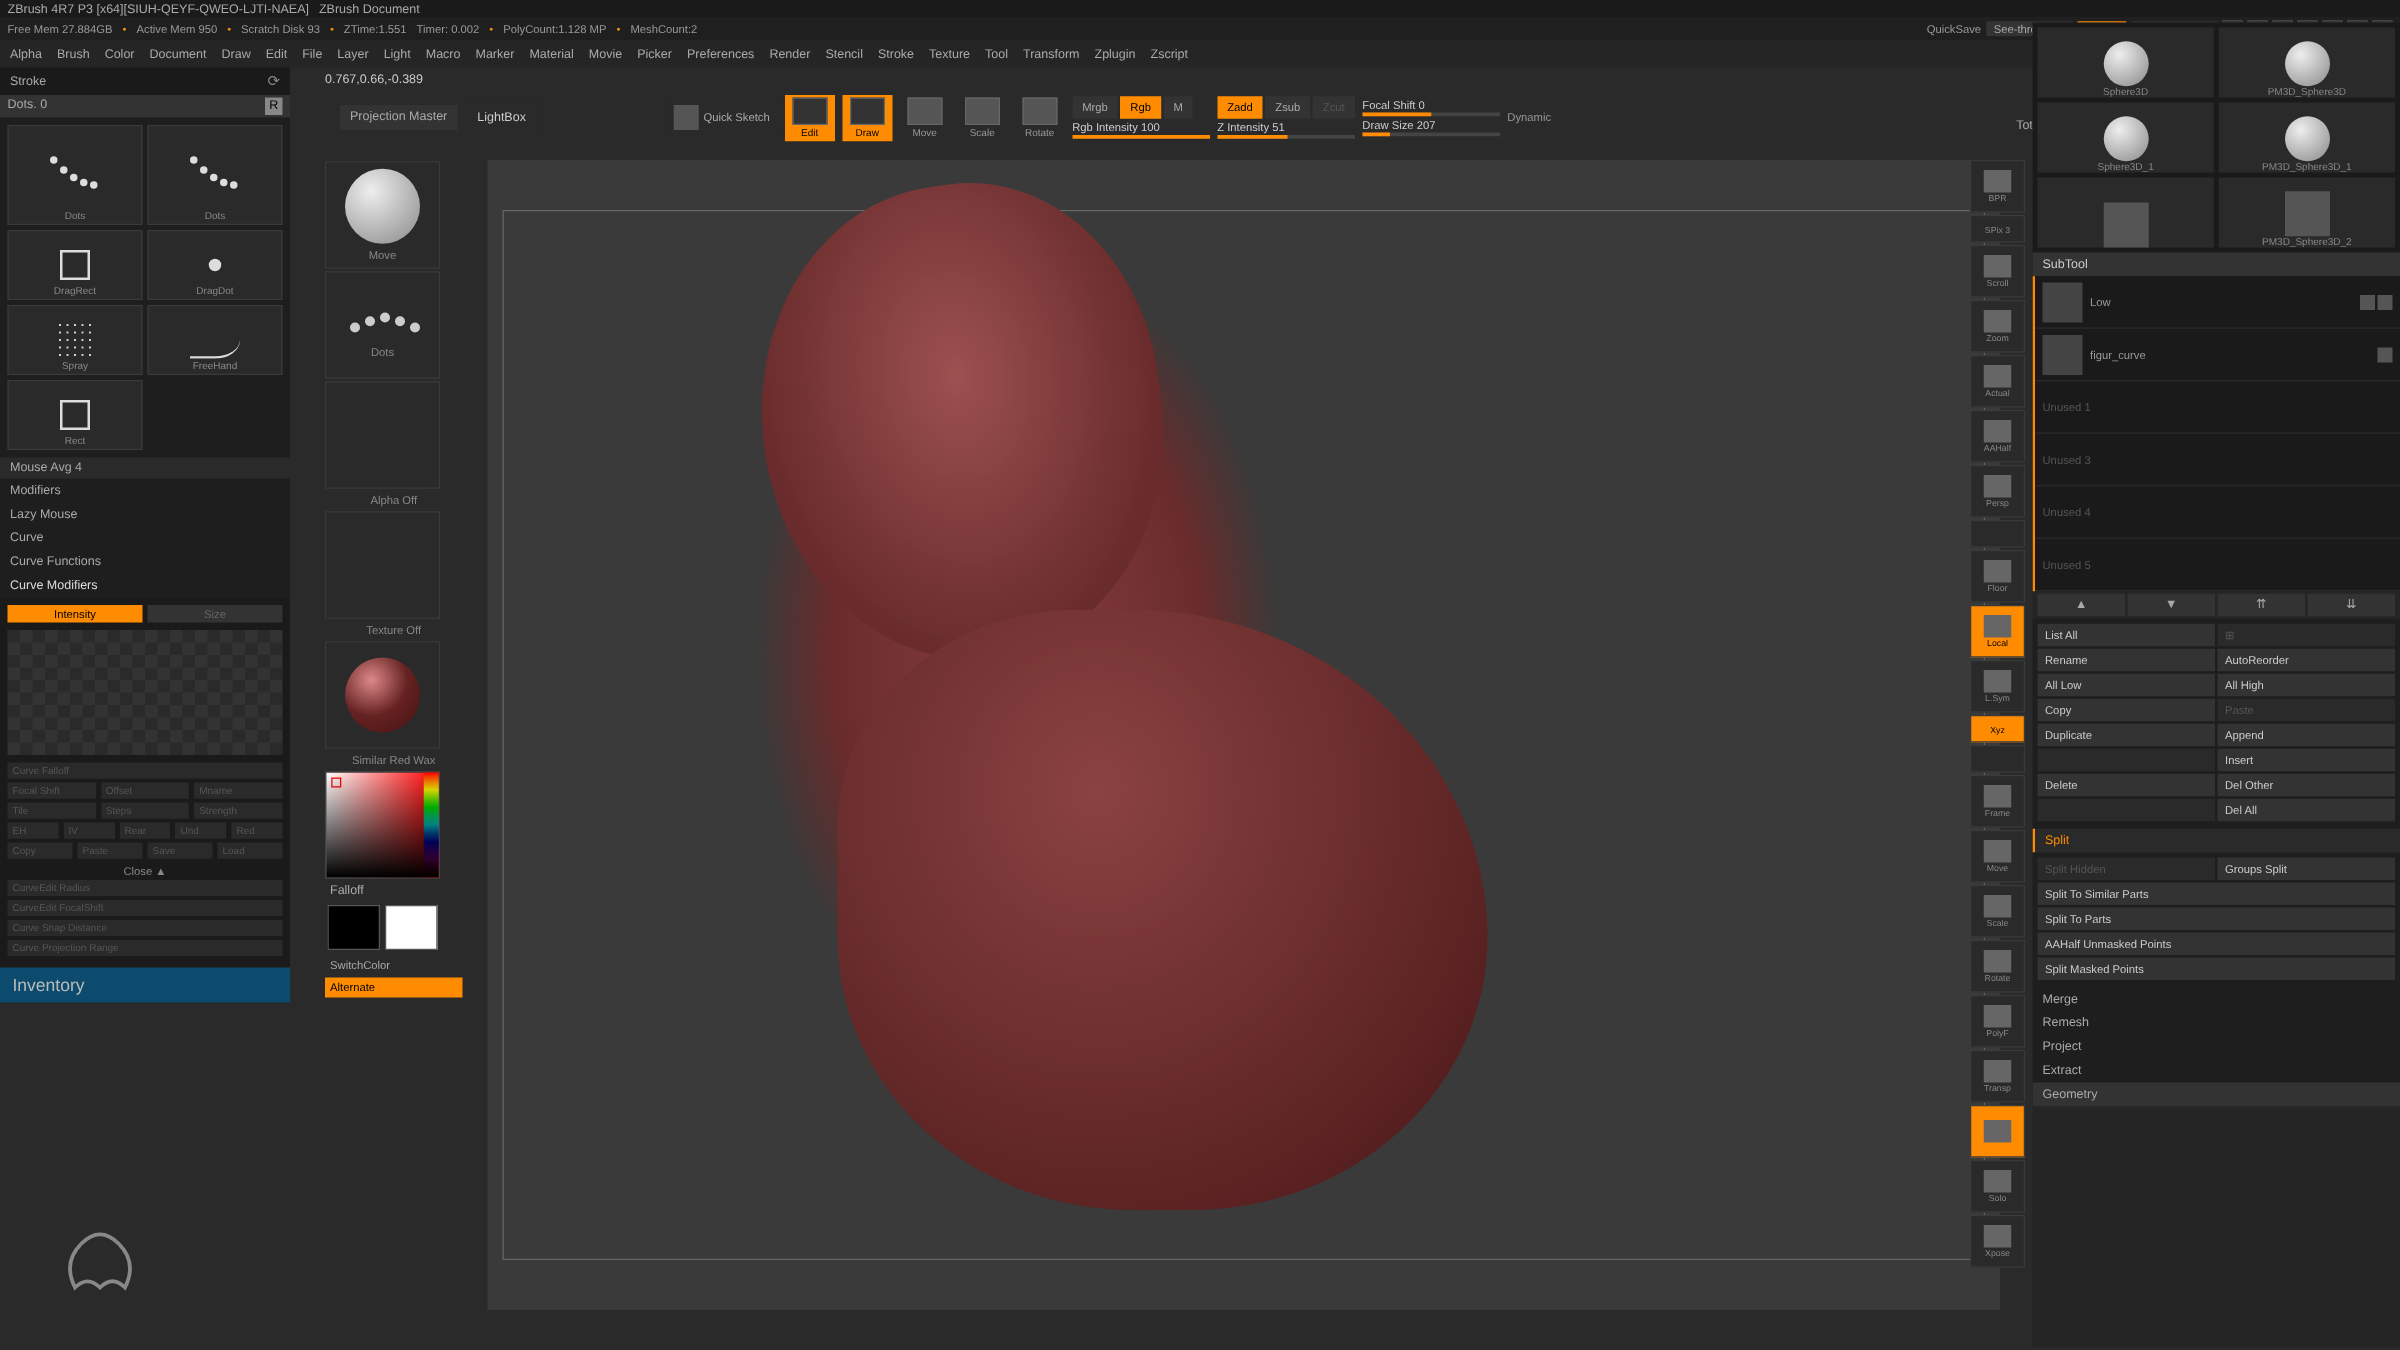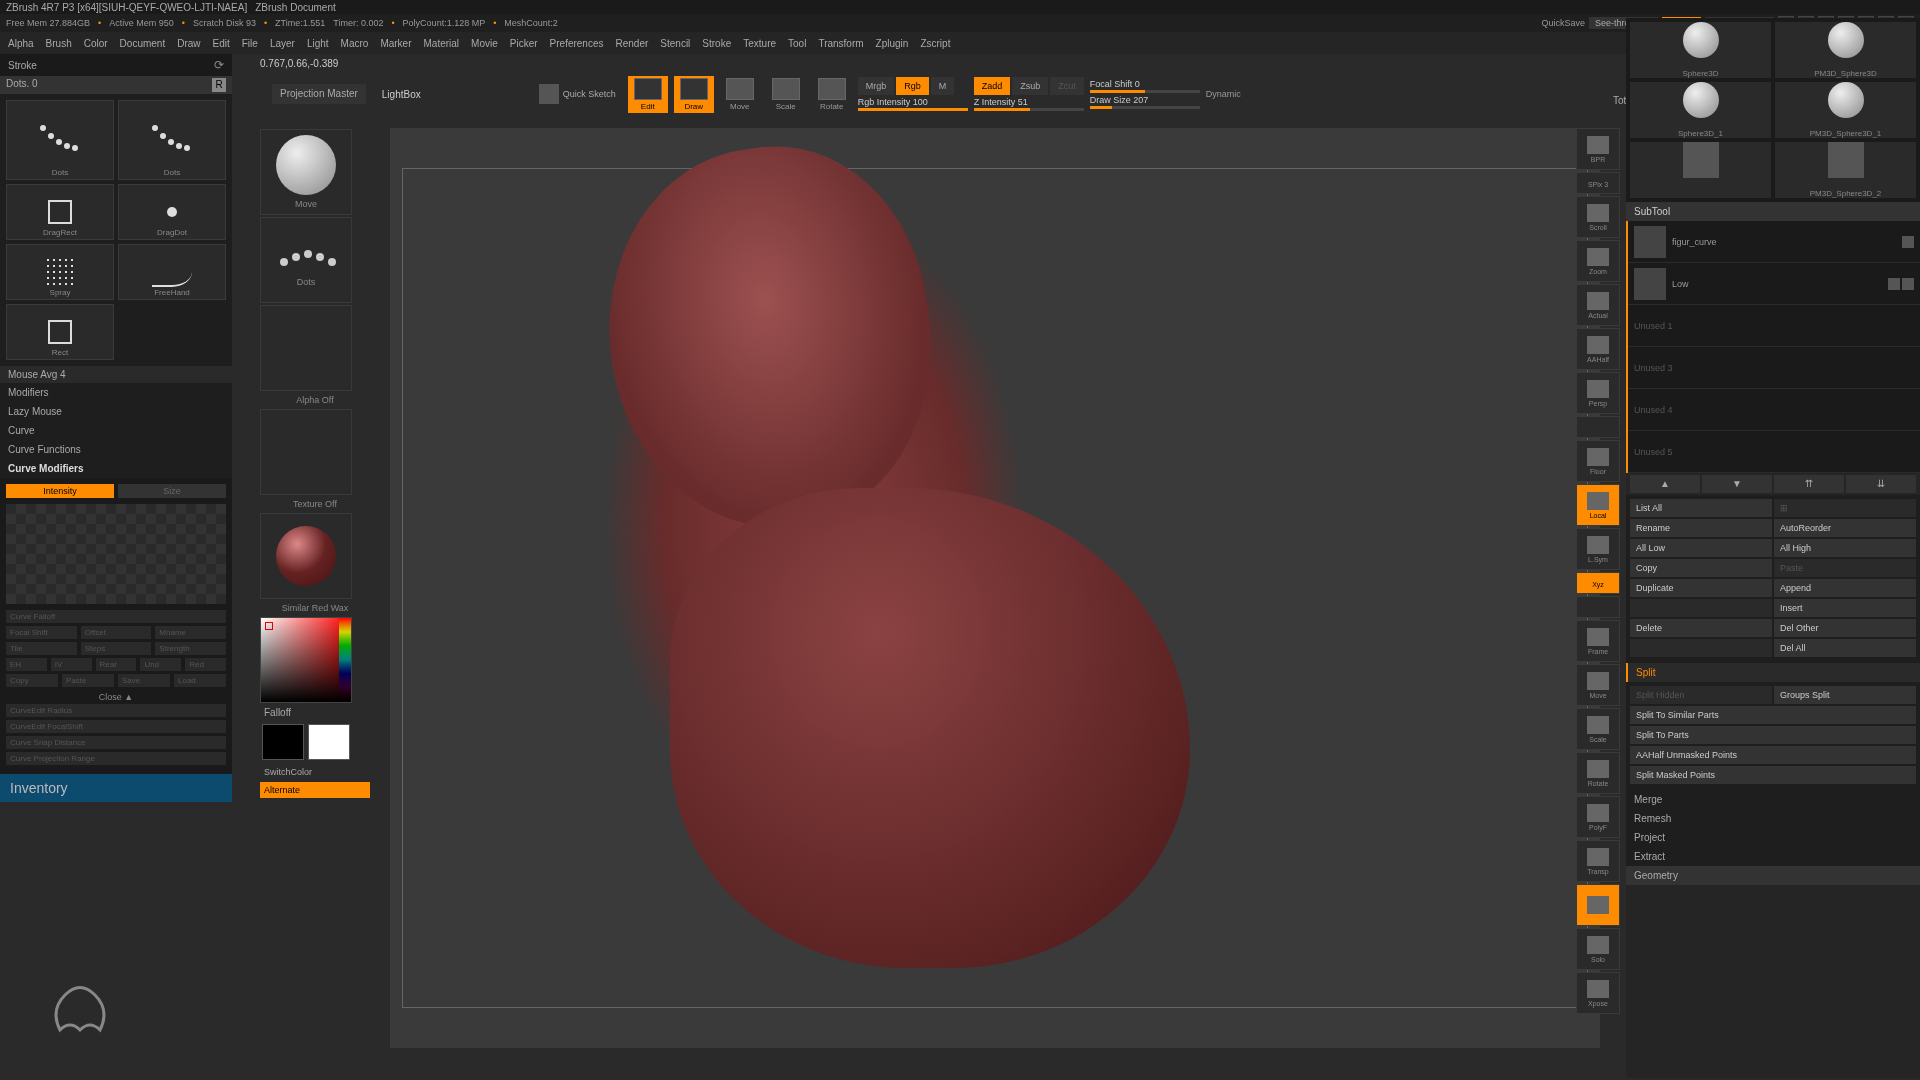--- a/index.html
+++ b/index.html
@@ -25,21 +25,21 @@
 .stroke-cell{background:#2a2a2a;border:1px solid #3a3a3a;height:56px;display:flex;flex-direction:column;align-items:center;justify-content:center;position:relative}
 .stroke-cell.big{height:80px}
 .stroke-cell .lbl{position:absolute;bottom:2px;font-size:8px;color:#888}
 .stroke-icon-dots{width:40px;height:30px;position:relative}
 .stroke-icon-dots::before{content:'';position:absolute;width:6px;height:6px;background:#ddd;border-radius:50%;box-shadow:8px 8px 0 #ddd,16px 14px 0 #ddd,24px 18px 0 #ddd,32px 20px 0 #ddd}
 .stroke-icon-curve{width:40px;height:30px;border-bottom:2px solid #ddd;border-radius:0 0 50% 0}
 .stroke-icon-rect{width:24px;height:24px;border:2px solid #ddd}
 .stroke-icon-spray{width:30px;height:30px;background:radial-gradient(#ddd 1px,transparent 1px);background-size:6px 6px}
 .mouse-avg{padding:3px 8px;background:#2a2a2a;font-size:10px}
 .section-hdr{padding:4px 8px;background:#1e1e1e;font-size:10px;color:#aaa;cursor:pointer}
-.section-hdr.active{color:#ddd;font-weight:bold}
+.section-hdr.active{color:#ddd;font-weight:normal}
 .curve-mod-body{padding:6px;background:#1a1a1a}
 .curve-mod-body .row{display:flex;gap:4px;margin-bottom:4px}
 .curve-mod-body .btn{flex:1;background:#333;padding:2px 4px;font-size:9px;color:#666;text-align:center}
 .curve-mod-body .btn.on{background:#ff8c00;color:#000}
 .curve-area{height:100px;background:#2a2a2a;background-image:linear-gradient(45deg,#333 25%,transparent 25%,transparent 75%,#333 75%),linear-gradient(45deg,#333 25%,transparent 25%,transparent 75%,#333 75%);background-size:20px 20px;background-position:0 0,10px 10px;margin:6px 0}
 .curve-mod-body .close{text-align:center;font-size:9px;color:#888;padding:2px}
 .curve-mod-body .slider-row{display:flex;gap:4px;margin-bottom:3px}
 .curve-mod-body .slider-row .s{flex:1;background:#2a2a2a;padding:2px 4px;font-size:8px;color:#555}
 .inventory{padding:6px 10px;background:#0c4a6e;font-size:14px;color:#bbb}
 .midleft{position:absolute;left:260px;top:54px;width:110px}
@@ -91,21 +91,21 @@
 .sculpt::after{content:'';position:absolute;left:180px;top:380px;width:520px;height:480px;background:radial-gradient(ellipse at 40% 30%,#8a4848,#5a2828 80%);border-radius:40% 60% 50% 50%}
 .righttools{position:absolute;right:296px;top:128px;width:48px;display:flex;flex-direction:column;gap:2px}
 .rtool{width:44px;height:42px;background:#2a2a2a;border:1px solid #3a3a3a;display:flex;flex-direction:column;align-items:center;justify-content:center}
 .rtool .ic{width:22px;height:18px;background:#666}
 .rtool .lbl{font-size:7px;color:#888;margin-top:2px}
 .rtool.on{background:#ff8c00}
 .rtool.on .lbl{color:#000}
 .rtool.small{height:22px}
 .rightpanel{position:absolute;right:0;top:18px;width:294px;background:#252525;height:1060px;overflow:hidden}
 .rp-thumbs{display:grid;grid-template-columns:1fr 1fr;gap:4px;padding:4px;background:#1a1a1a}
-.rp-thumb{height:56px;background:#2a2a2a;display:flex;flex-direction:column;align-items:center;justify-content:space-between}
+.rp-thumb{height:56px;background:#2a2a2a;display:flex;flex-direction:column;align-items:center;justify-content:flex-end}
 .rp-thumb .ball{width:36px;height:36px;border-radius:50%;background:radial-gradient(circle at 35% 30%,#eee,#888)}
 .rp-thumb .lbl{font-size:8px;color:#888}
 .rp-thumb .mini{width:36px;height:36px;background:#555}
 .subtool-hdr{background:#333;padding:4px 8px;font-size:10px;color:#ccc}
 .subtool-list{background:#1a1a1a;border-left:2px solid #ff8c00;max-height:380px}
 .st-item{display:flex;align-items:center;padding:4px 6px;gap:6px;border-bottom:1px solid #2a2a2a;height:42px}
 .st-item .thumb{width:32px;height:32px;background:#444}
 .st-item .name{flex:1;font-size:9px;color:#999}
 .st-item .icons{display:flex;gap:2px}
 .st-item .icons .i{width:12px;height:12px;background:#555}
@@ -498,33 +498,33 @@
       </div>
     <div class="rp-thumb">
         <div class="mini"></div>
         <span class="lbl">PM3D_Sphere3D_2</span>
       </div>
   </div>
   <div class="subtool-hdr">SubTool</div>
   <div class="subtool-list">
     <div class="st-item">
         <div class="thumb"></div>
-        <span class="name">figur_curve</span>
-        <div class="icons">
-          <span class="i"></span>
-        </div>
-      </div>
-    <div class="st-item">
-        <div class="thumb"></div>
         <span class="name">Low</span>
         <div class="icons">
           <span class="i"></span>
           <span class="i"></span>
         </div>
       </div>
+    <div class="st-item">
+        <div class="thumb"></div>
+        <span class="name">figur_curve</span>
+        <div class="icons">
+          <span class="i"></span>
+        </div>
+      </div>
     <div class="st-item empty">
         <span class="name">Unused 1</span>
       </div>
     <div class="st-item empty">
         <span class="name">Unused 3</span>
       </div>
     <div class="st-item empty">
         <span class="name">Unused 4</span>
       </div>
     <div class="st-item empty">

